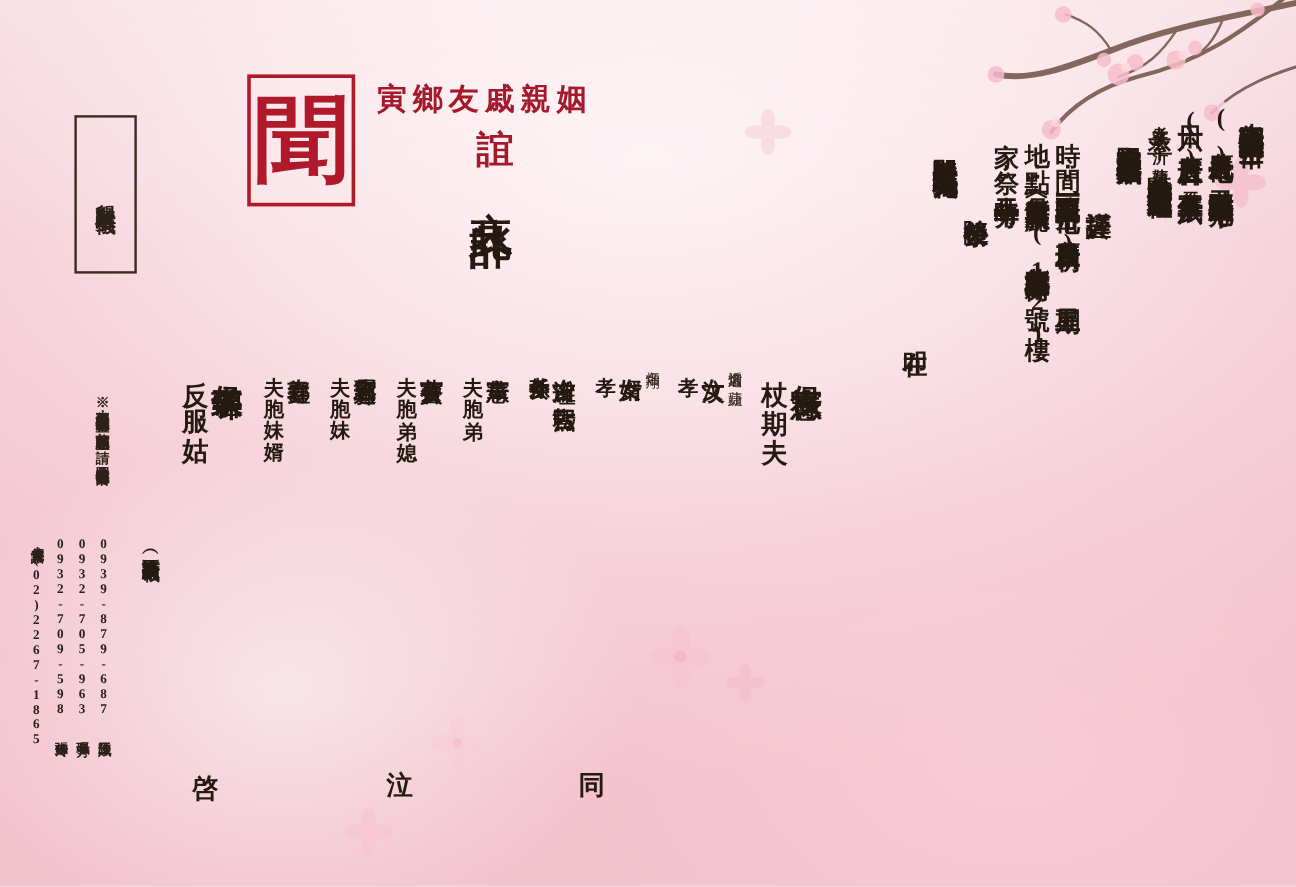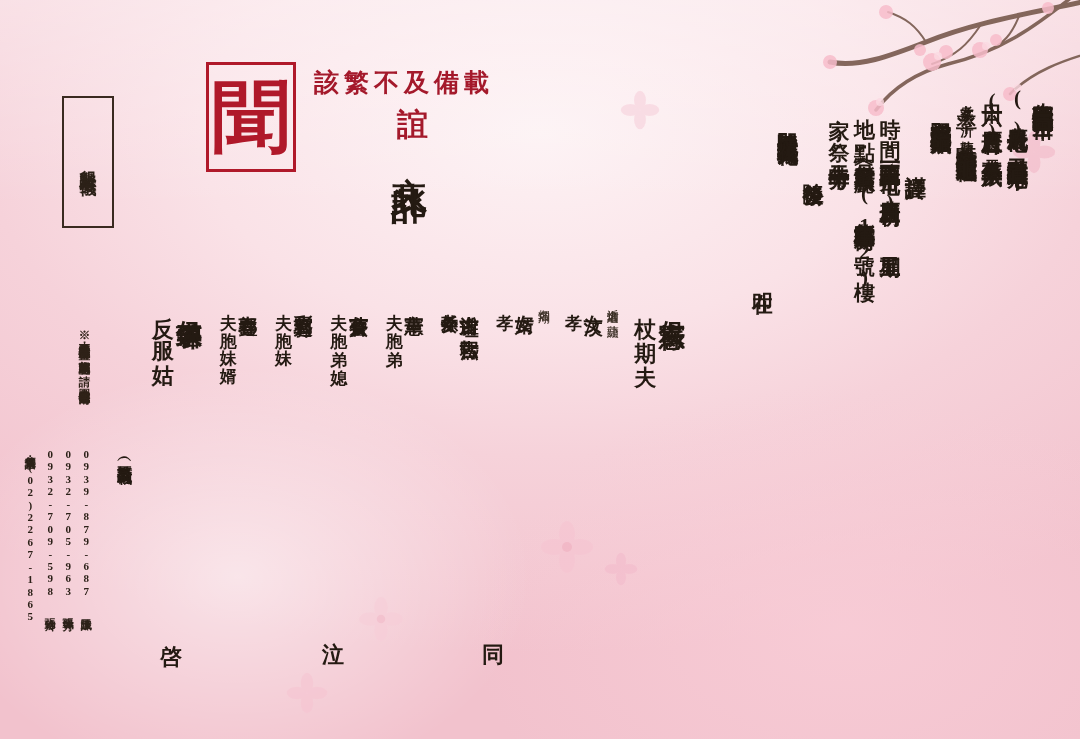--- a/index.html
+++ b/index.html
@@ -296,21 +296,21 @@
         <ellipse cx="27" cy="40" rx="8" ry="13"></ellipse>
         <ellipse cx="14" cy="27" rx="13" ry="8"></ellipse>
       </g>
     </svg>
 
   <div id="left-box">
     <div class="v">懇辭奠儀</div>
   </div>
 
   <div id="seal">聞</div>
-  <div id="title-row">該繁不及備載</div>
+  <div id="title-row">寅鄉友戚親姻</div>
   <div id="title-yi">誼</div>
   <div id="title-big">哀此訃</div>
 
   <div id="body-cols">
     <div class="body-col v" style="margin-top:190px;">叩在</div>
     <div class="body-col v" style="margin-top:30px;">隨即發引新北市立三峽火葬場火化</div>
     <div class="body-col v" style="margin-top:80px;">隨後公祭</div>
     <div class="body-col v" style="margin-top:16px;">家　祭：上午十時二十分</div>
     <div class="body-col v" style="margin-top:16px;">地　點：新月會館《新月二廳》 (新北市板橋區新月三街1號2樓)</div>
     <div class="body-col v" style="margin-top:16px;">時　間：中華民國一一二年十一月十七日(農曆十月初五日) 星期五</div>

